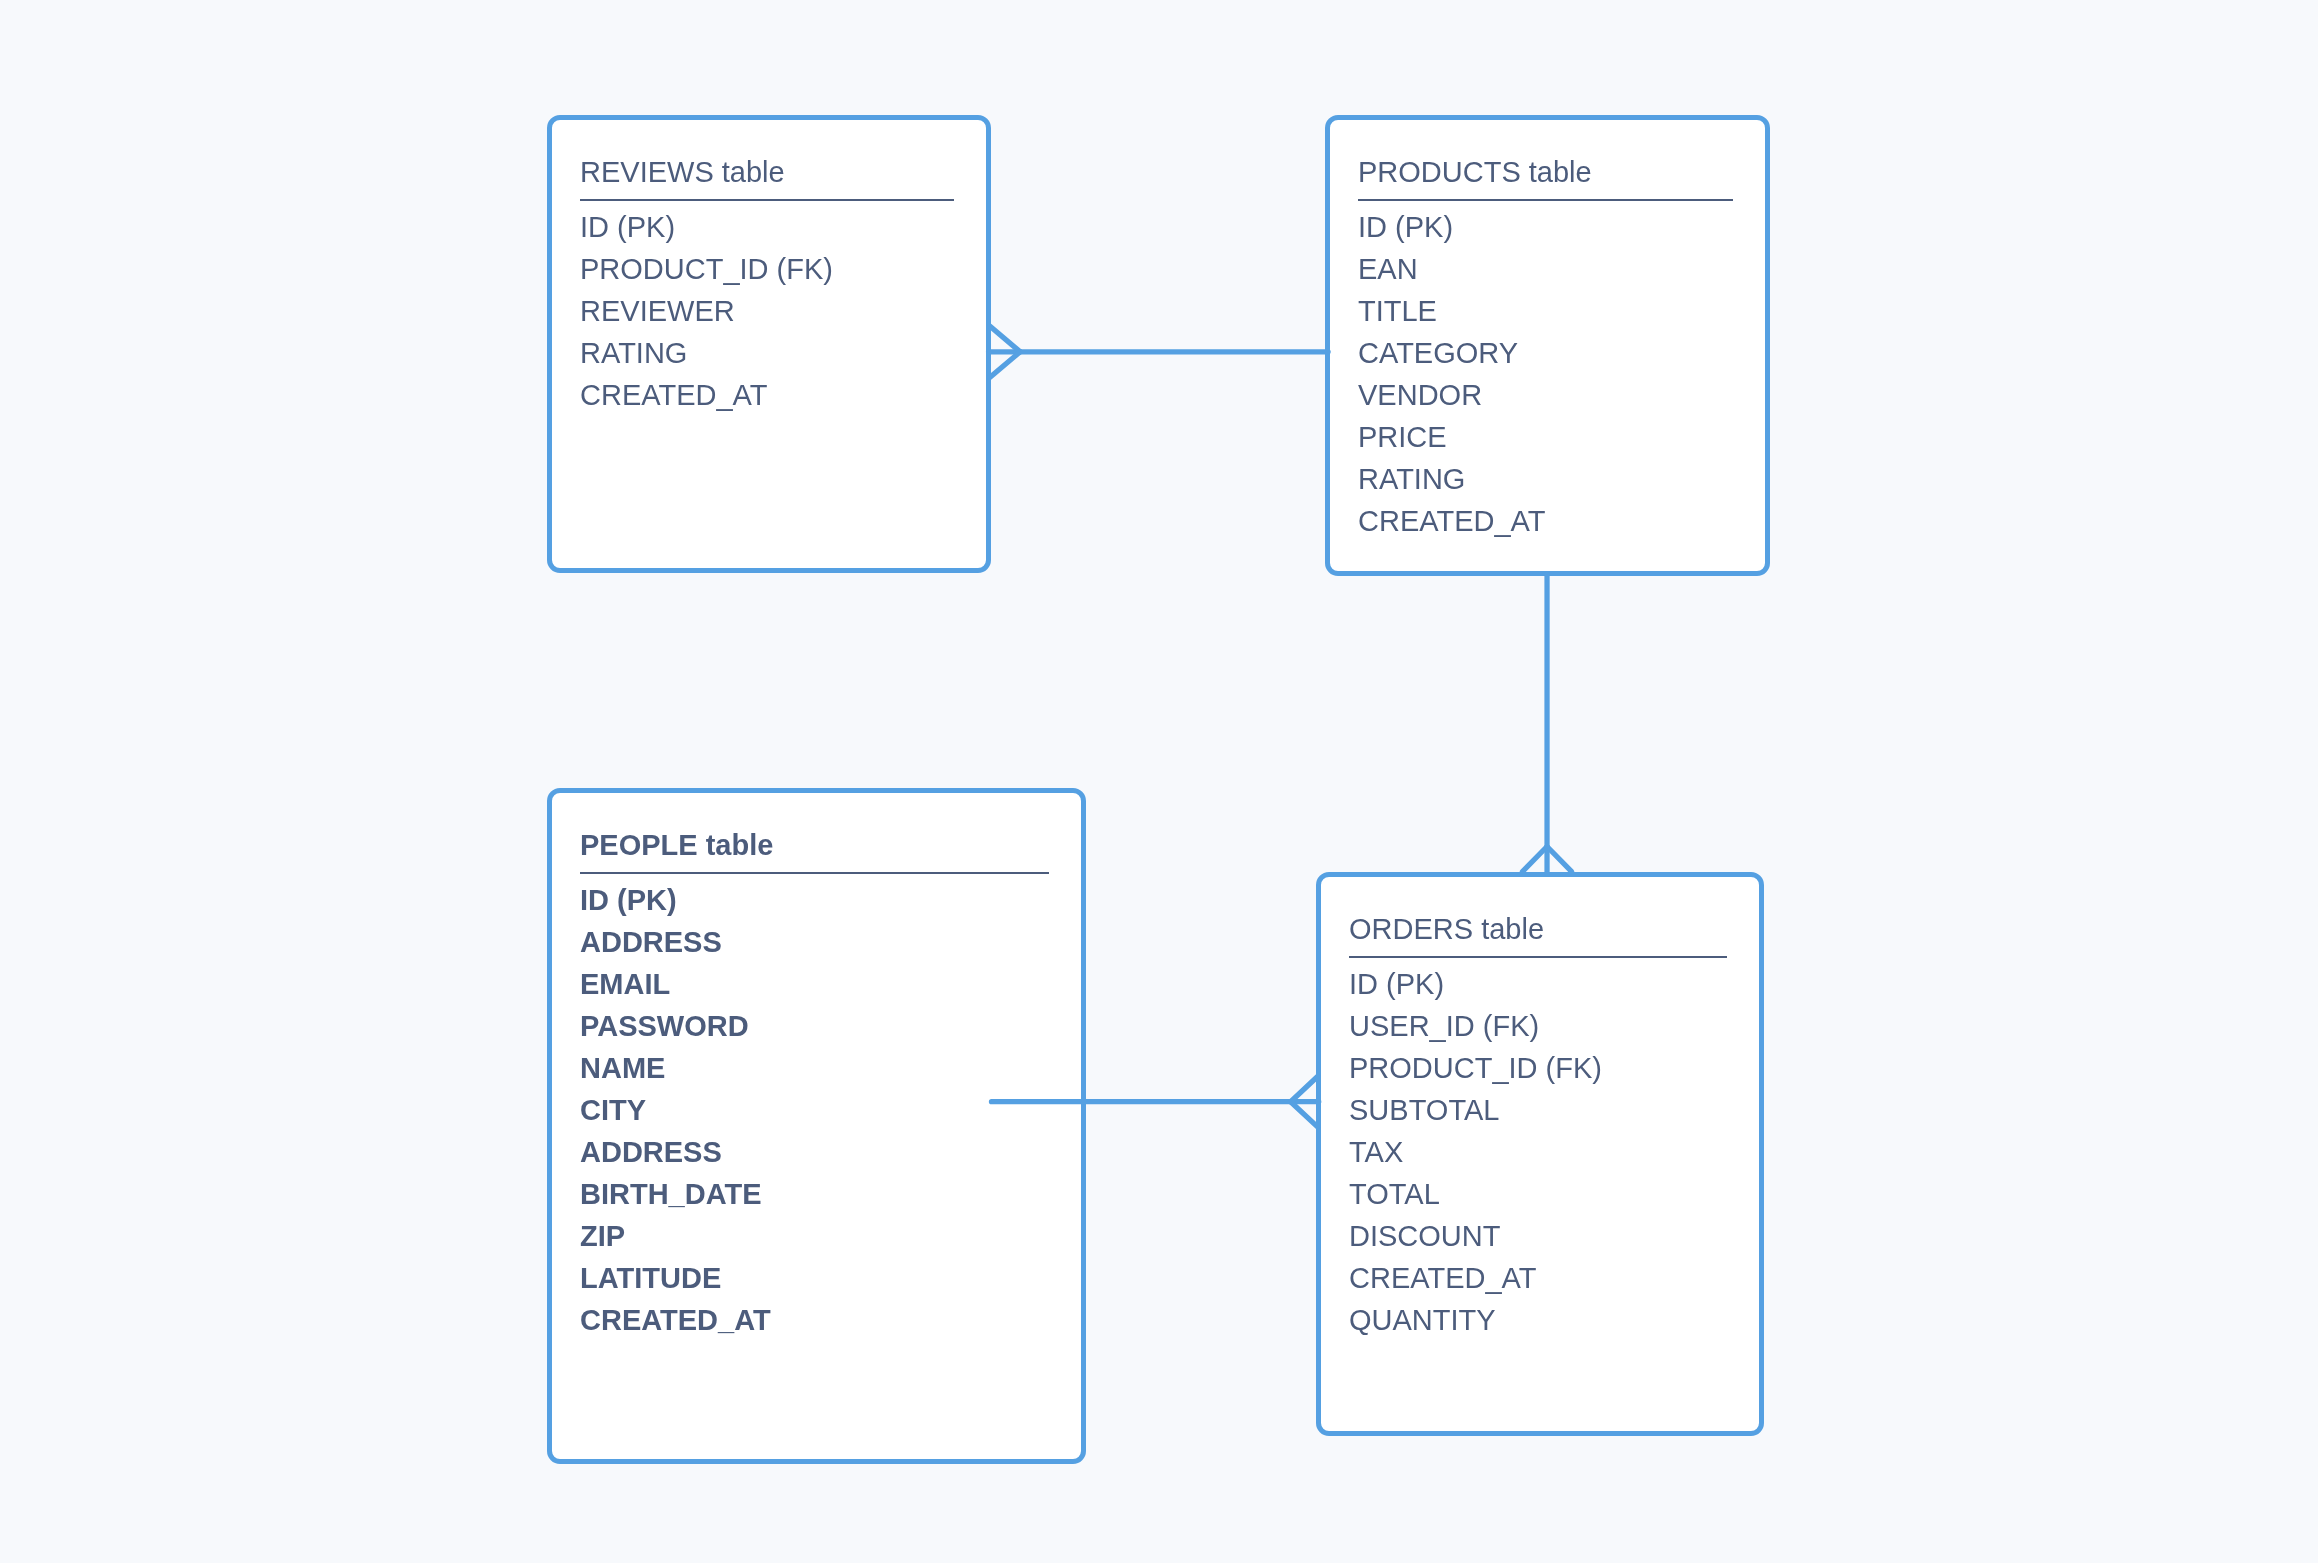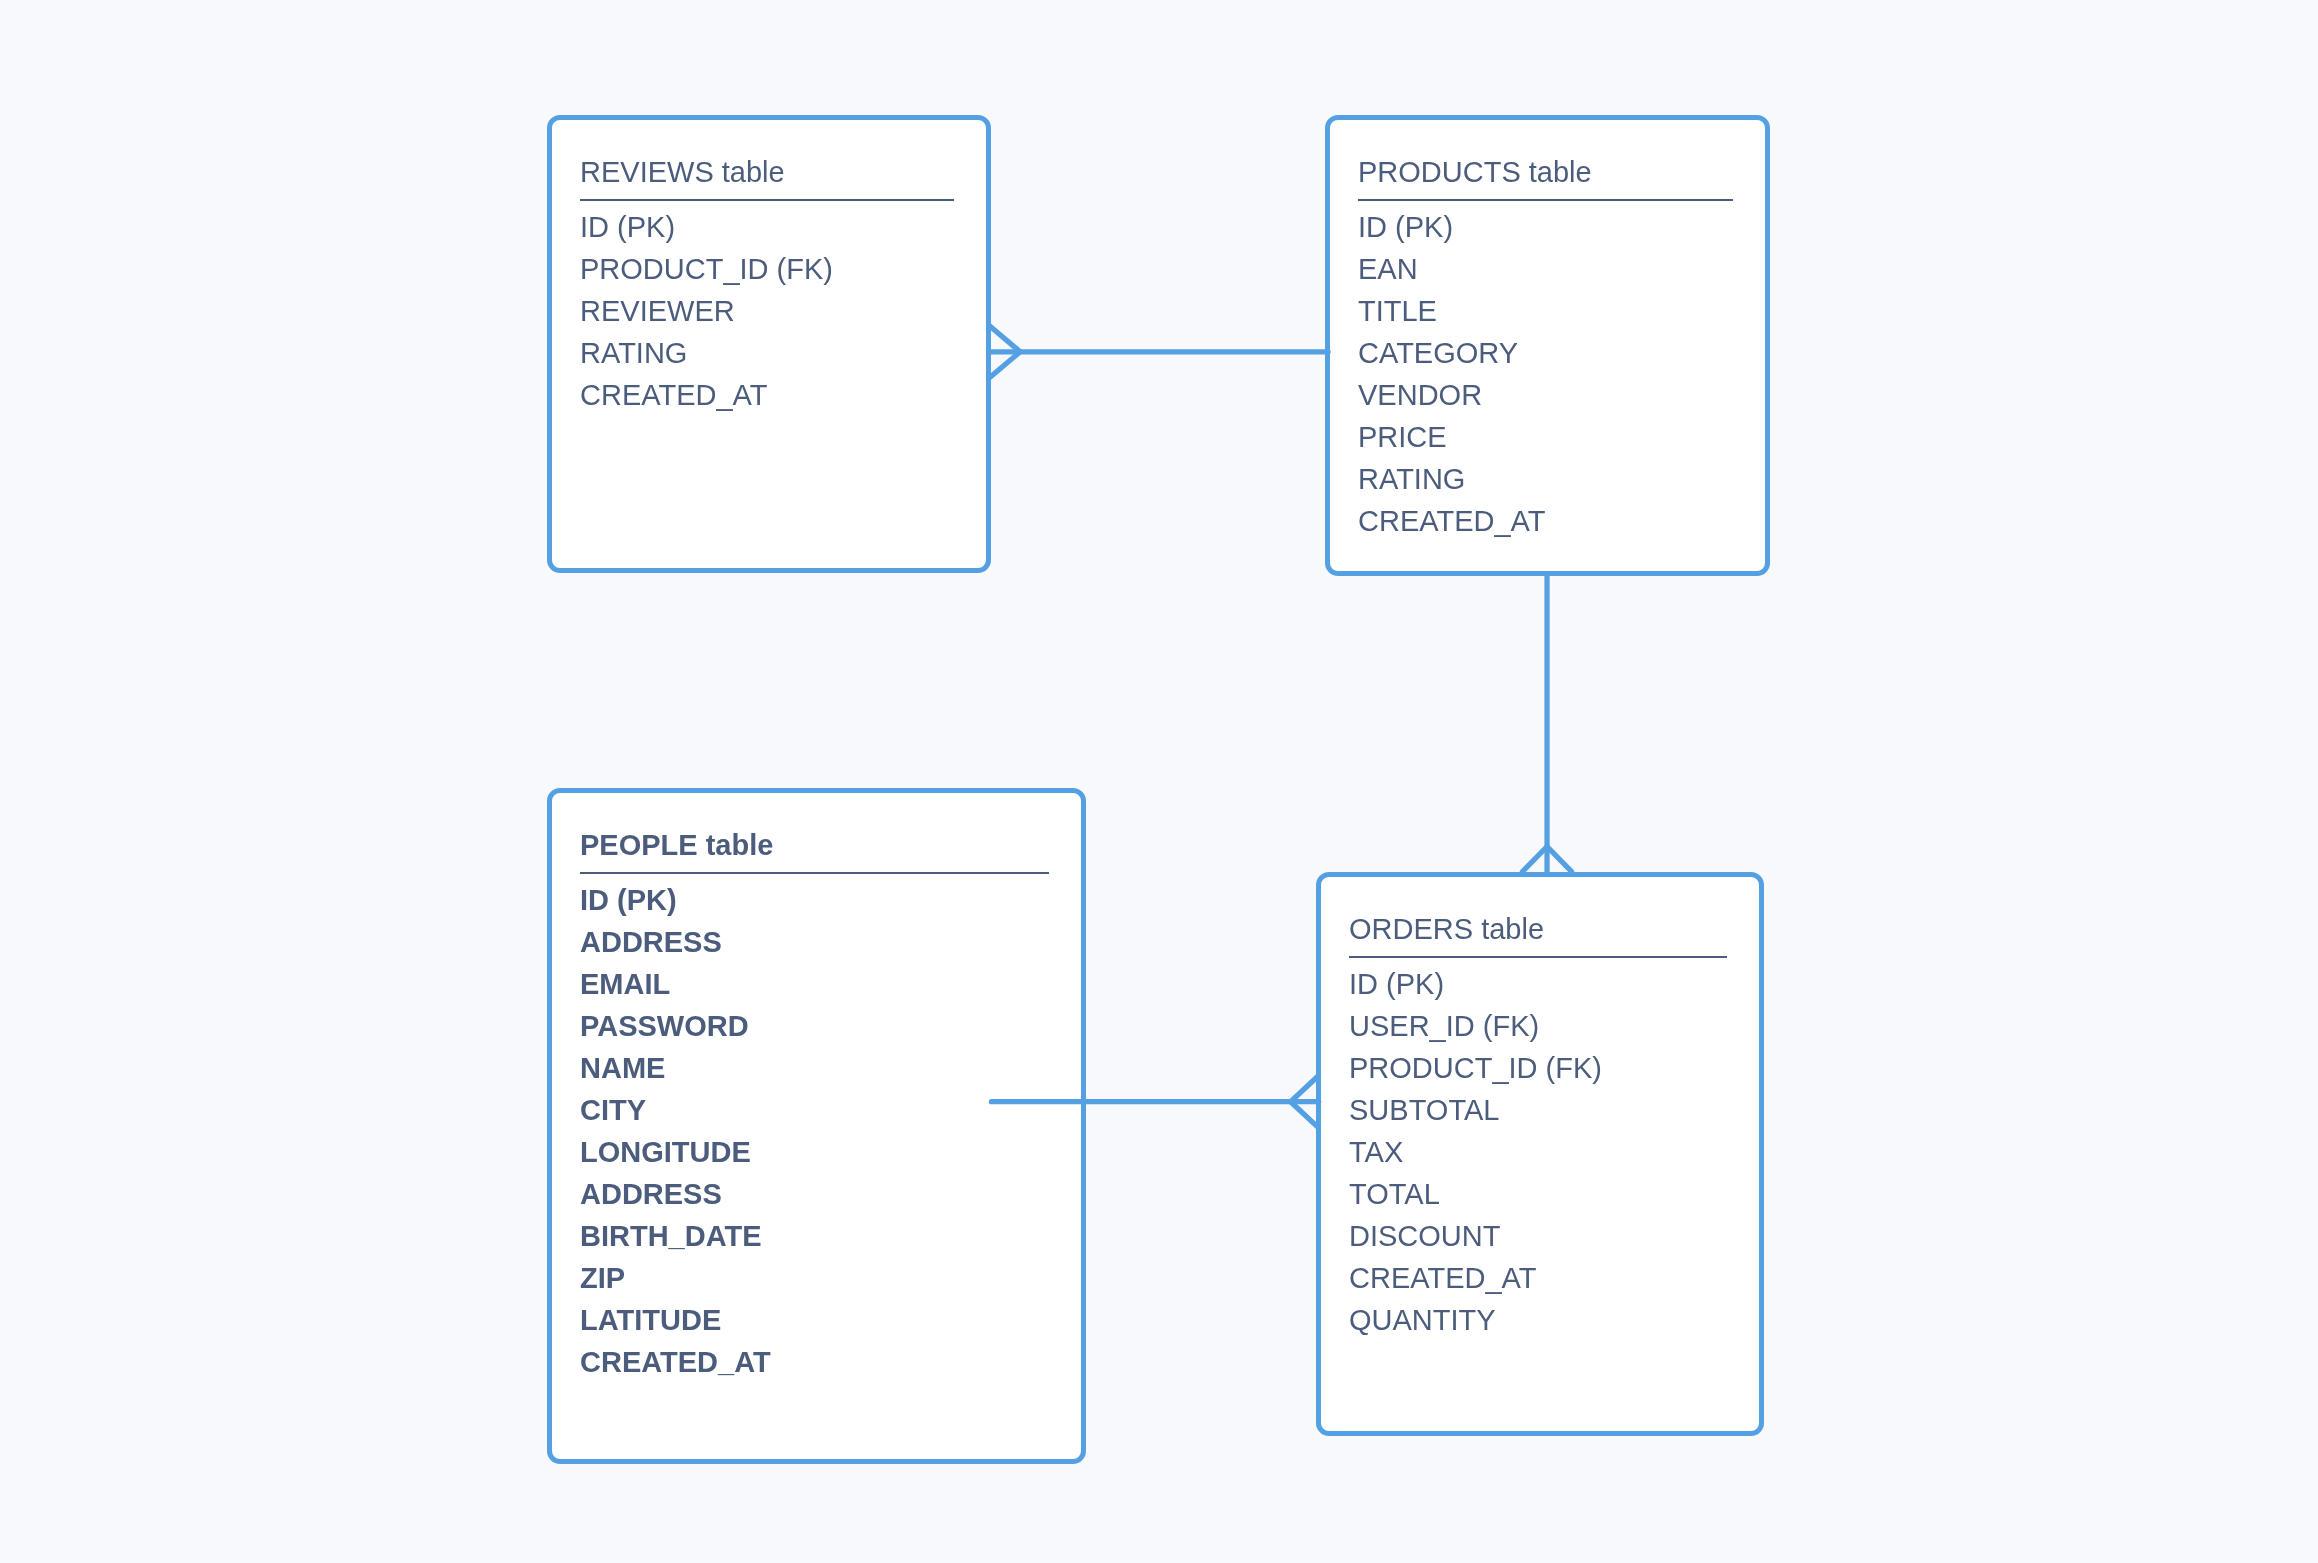--- a/index.html
+++ b/index.html
@@ -118,21 +118,20 @@
 
   <div class="entity" id="box-people">
     <div class="entity-title">PEOPLE table</div>
     <ul class="fields">
         <li>ID (PK)</li>
         <li>ADDRESS</li>
         <li>EMAIL</li>
         <li>PASSWORD</li>
         <li>NAME</li>
         <li>CITY</li>
-        <li>LONGITUDE</li>
         <li>ADDRESS</li>
         <li>BIRTH_DATE</li>
         <li>ZIP</li>
         <li>LATITUDE</li>
         <li>CREATED_AT</li>
       </ul>
   </div>
 
   <div class="entity" id="box-orders">
     <div class="entity-title">ORDERS table</div>

